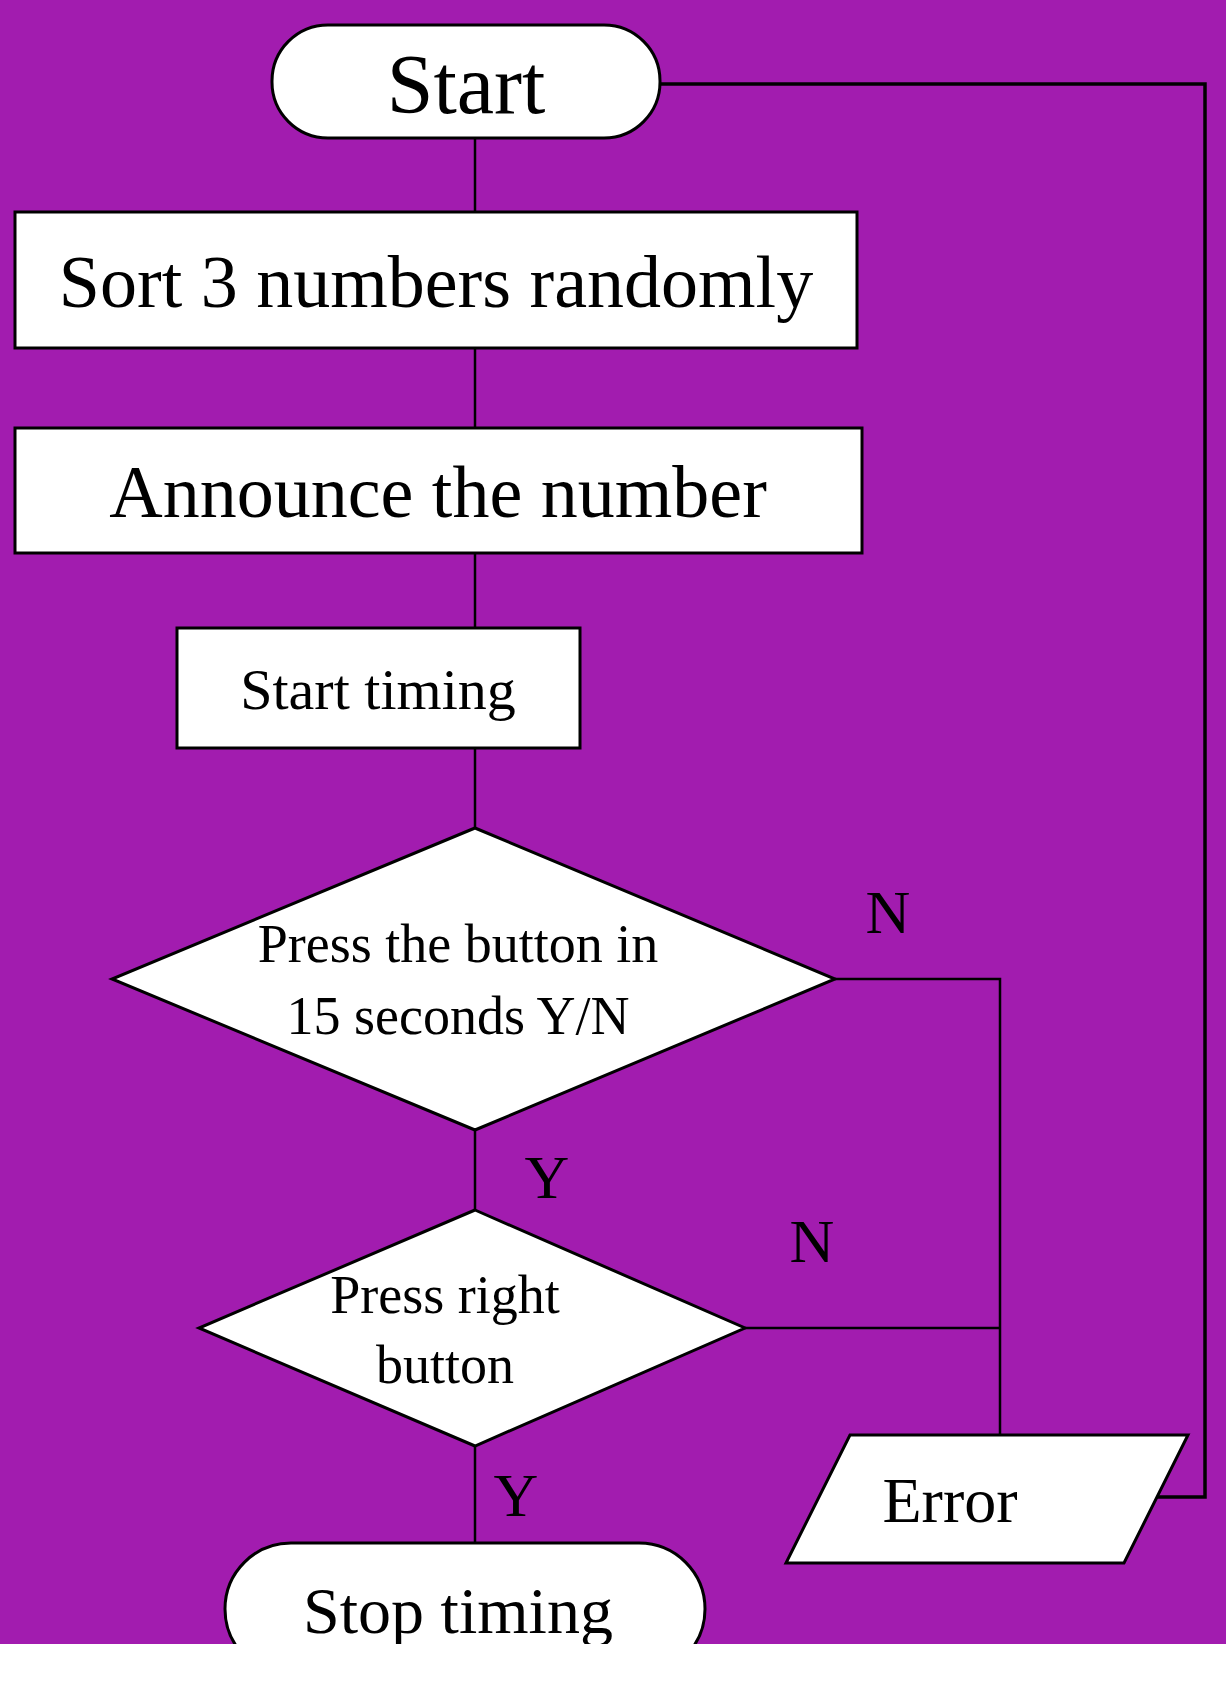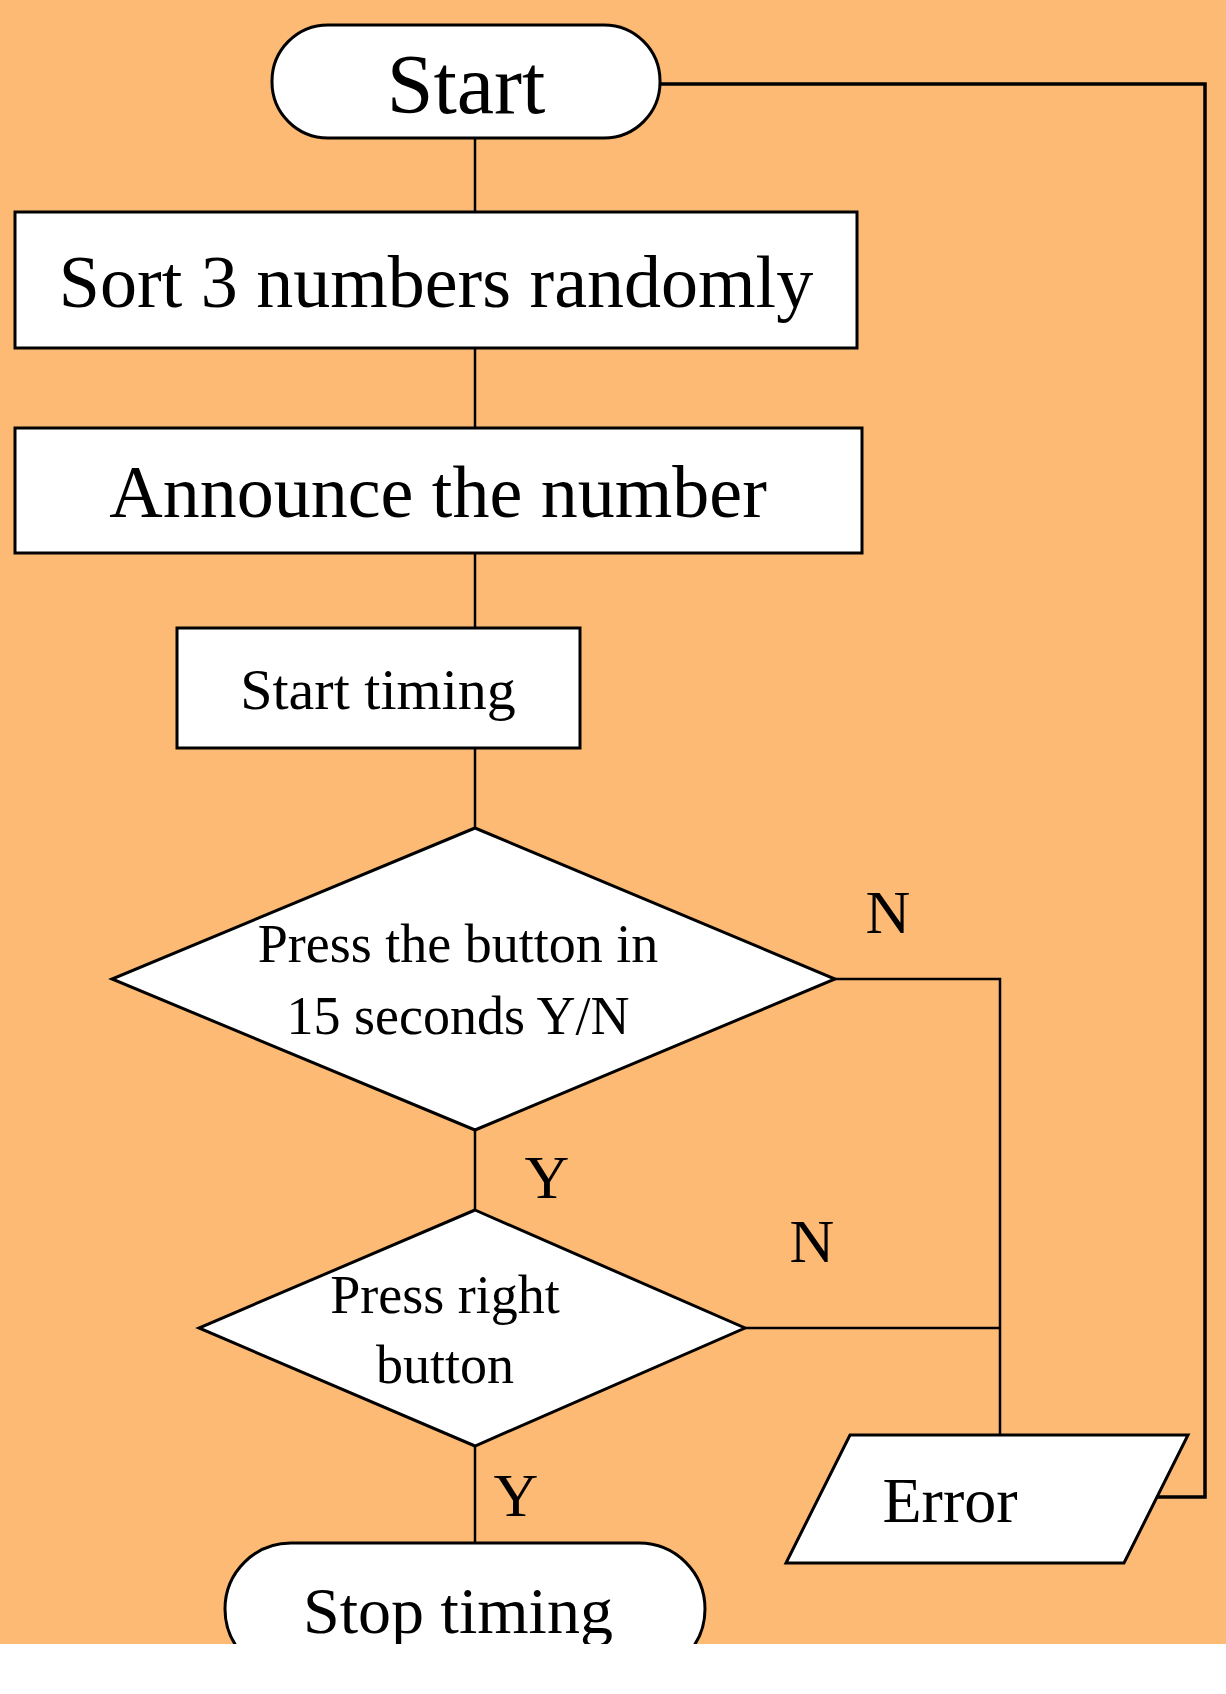--- a/index.html
+++ b/index.html
@@ -4,21 +4,21 @@
 <style>
   html, body {
     margin: 0;
     padding: 0;
     background: #ffffff;
   }
   .page {
     position: relative;
     width: 1226px;
     height: 1644px;
-    background: #fdba74;
+    background: #a21caf;
     overflow: hidden;
   }
   svg {
     display: block;
     width: 1226px;
     height: 1694px;
   }
   .shape {
     fill: #ffffff;
     stroke: #000000;

